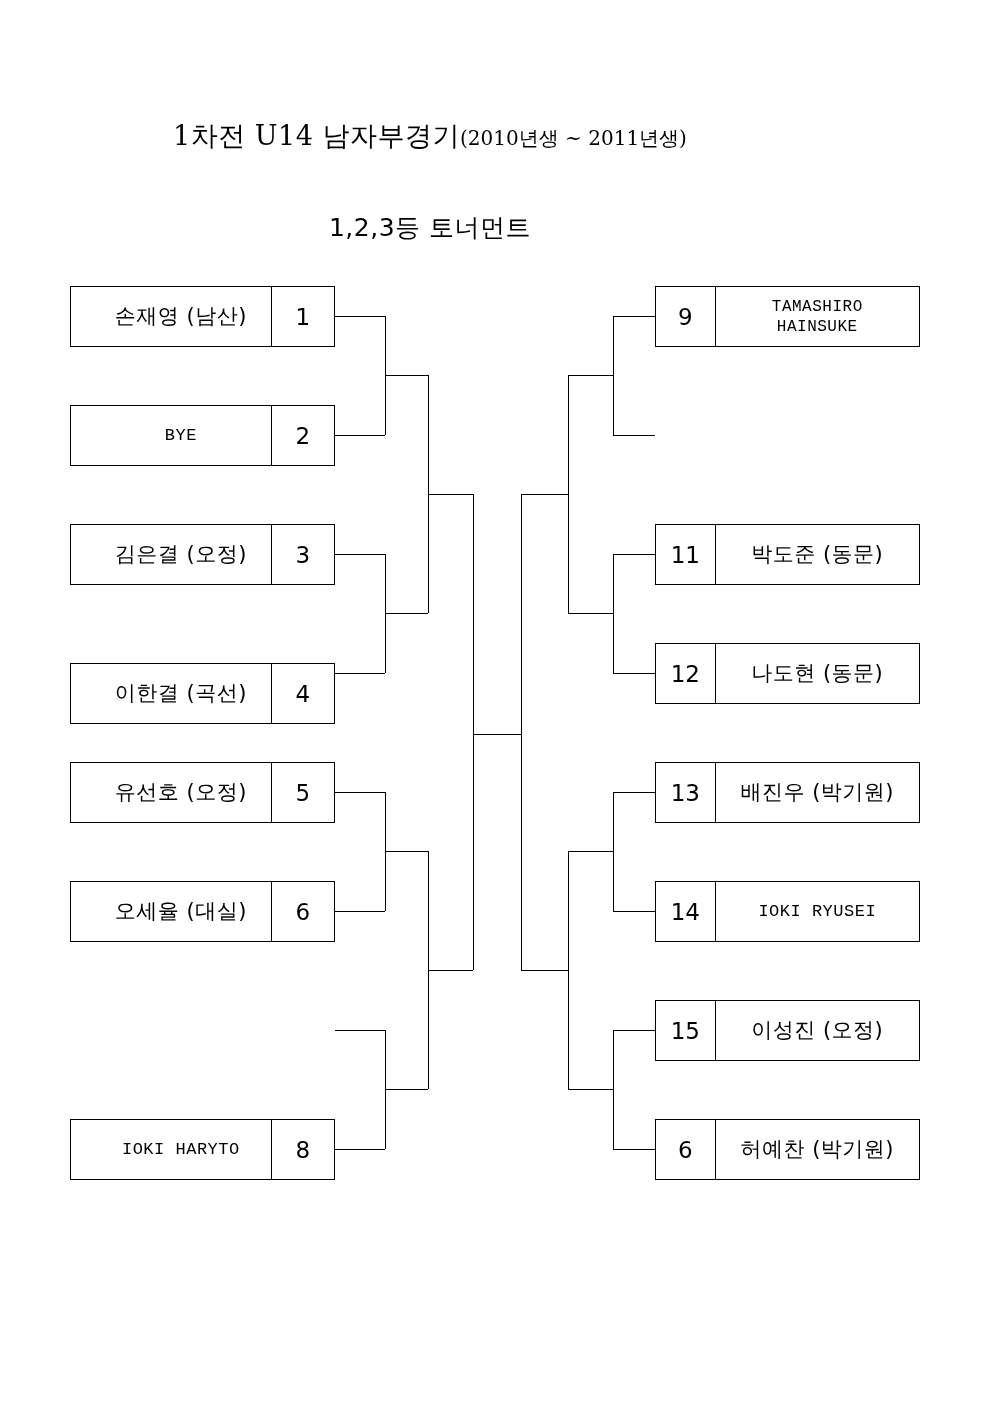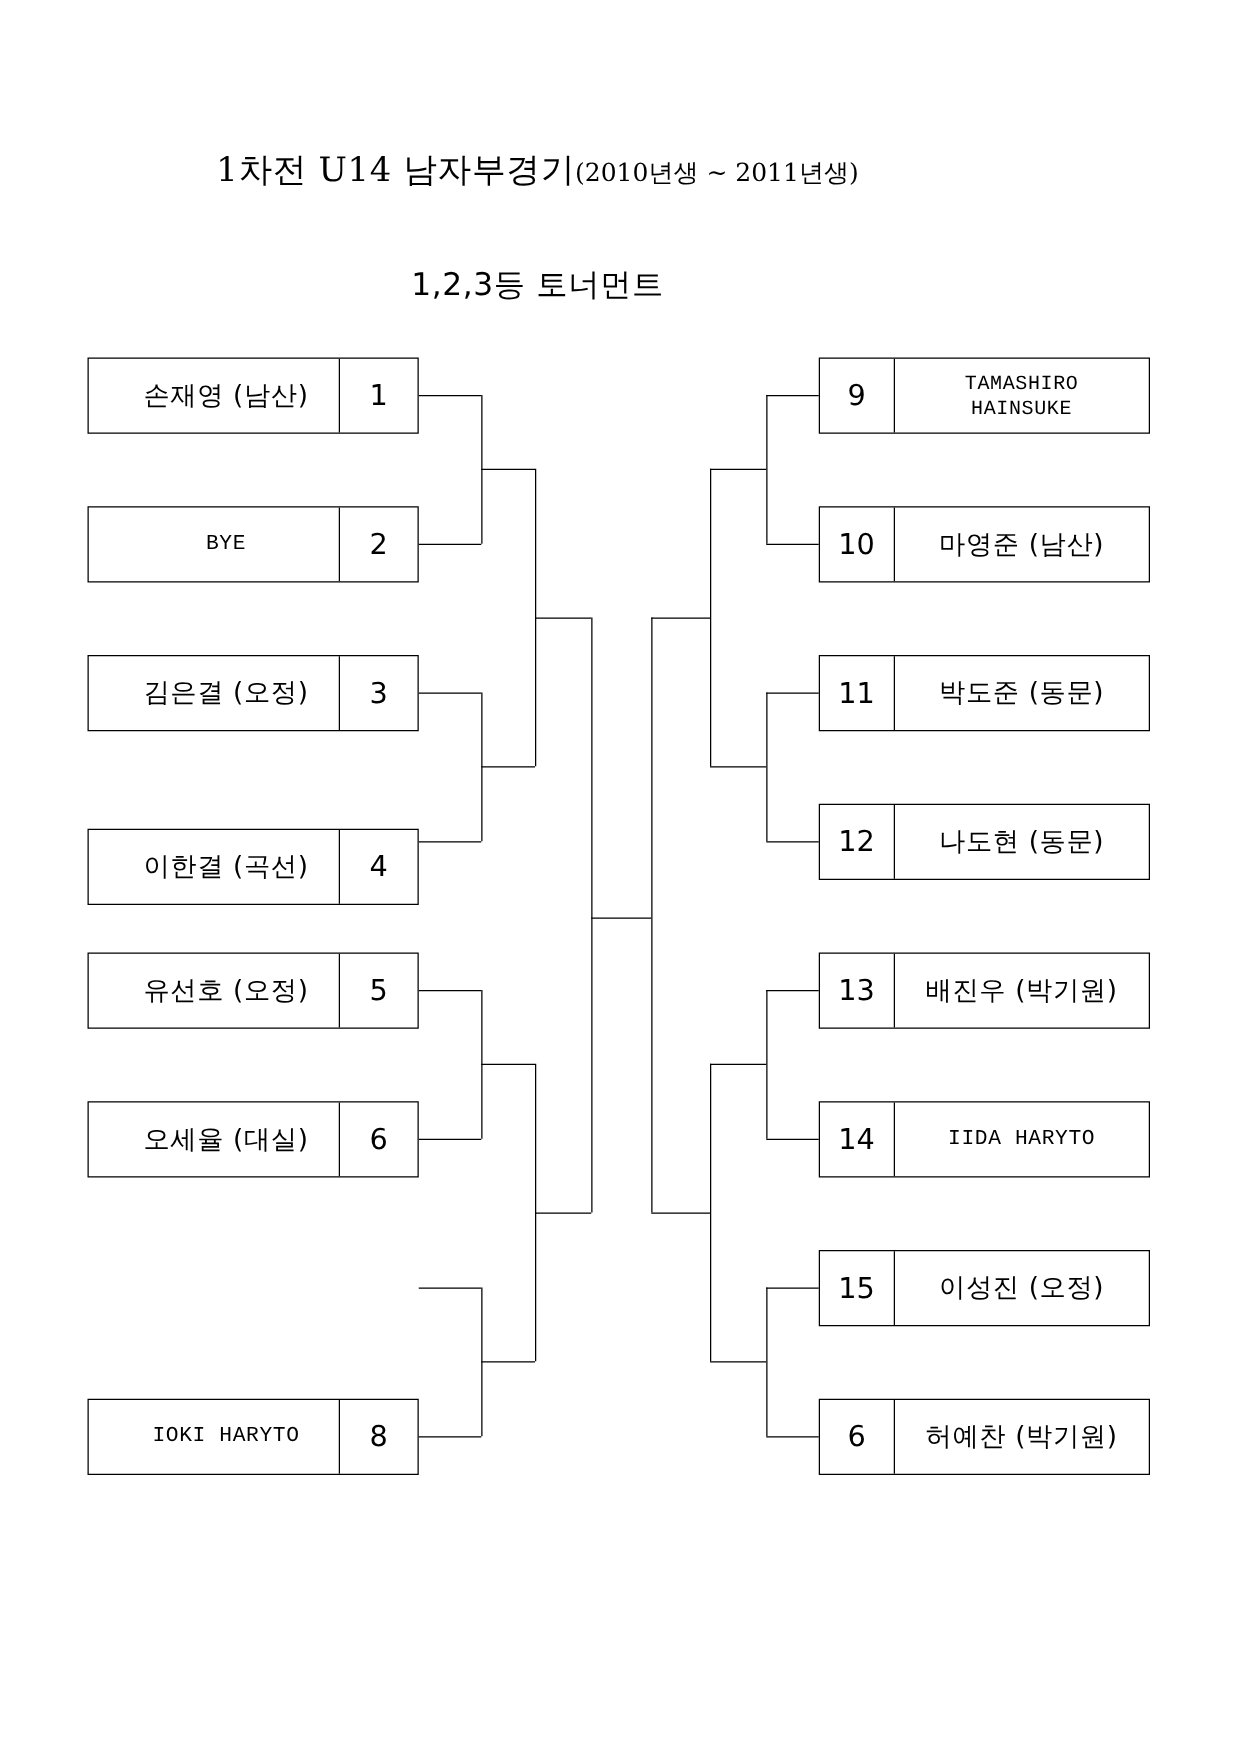--- a/index.html
+++ b/index.html
@@ -168,26 +168,20 @@
 
   <div class="bx right" style="top:286px">
     <div class="cell-num">9</div>
     <div class="cell-name">
       <span class="nm-lat two">
         <span>TAMASHIRO</span><br>
         <span>HAINSUKE</span>
       </span>
     </div>
   </div>
-  <div class="bx right" style="top:405px">
-    <div class="cell-num">10</div>
-    <div class="cell-name">
-        <span class="nm-ko">마영준 (남산)</span>
-      </div>
-  </div>
   <div class="bx right" style="top:524px">
     <div class="cell-num">11</div>
     <div class="cell-name">
         <span class="nm-ko">박도준 (동문)</span>
       </div>
   </div>
   <div class="bx right" style="top:643px">
     <div class="cell-num">12</div>
     <div class="cell-name">
         <span class="nm-ko">나도현 (동문)</span>
@@ -195,21 +189,21 @@
   </div>
   <div class="bx right" style="top:762px">
     <div class="cell-num">13</div>
     <div class="cell-name">
         <span class="nm-ko">배진우 (박기원)</span>
       </div>
   </div>
   <div class="bx right" style="top:881px">
     <div class="cell-num">14</div>
     <div class="cell-name">
-        <span class="nm-lat">IIDA HARYTO</span>
+        <span class="nm-lat">IOKI RYUSEI</span>
       </div>
   </div>
   <div class="bx right" style="top:1000px">
     <div class="cell-num">15</div>
     <div class="cell-name">
         <span class="nm-ko">이성진 (오정)</span>
       </div>
   </div>
   <div class="bx right" style="top:1119px">
     <div class="cell-num">6</div>

